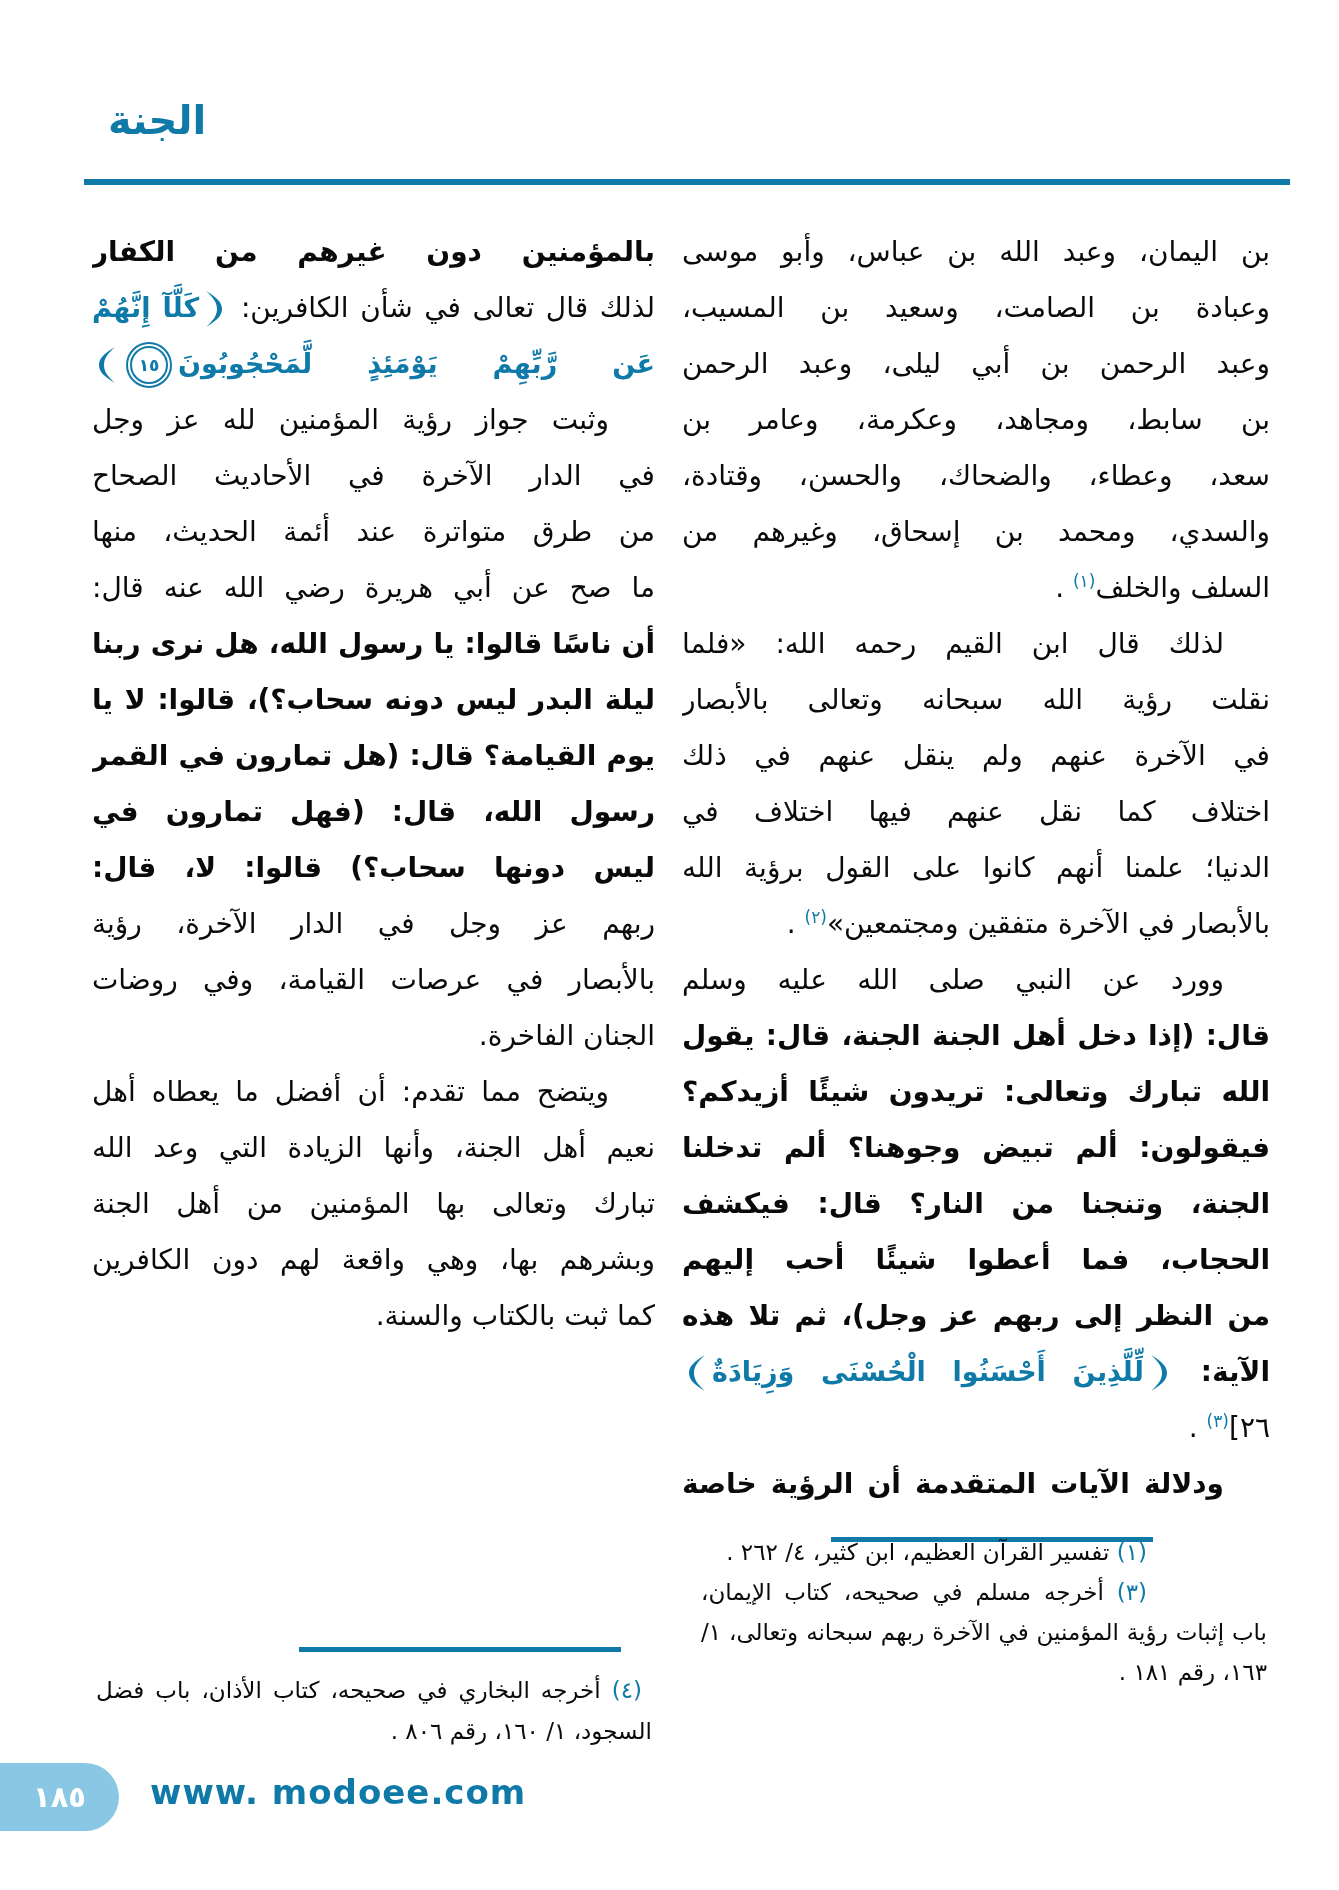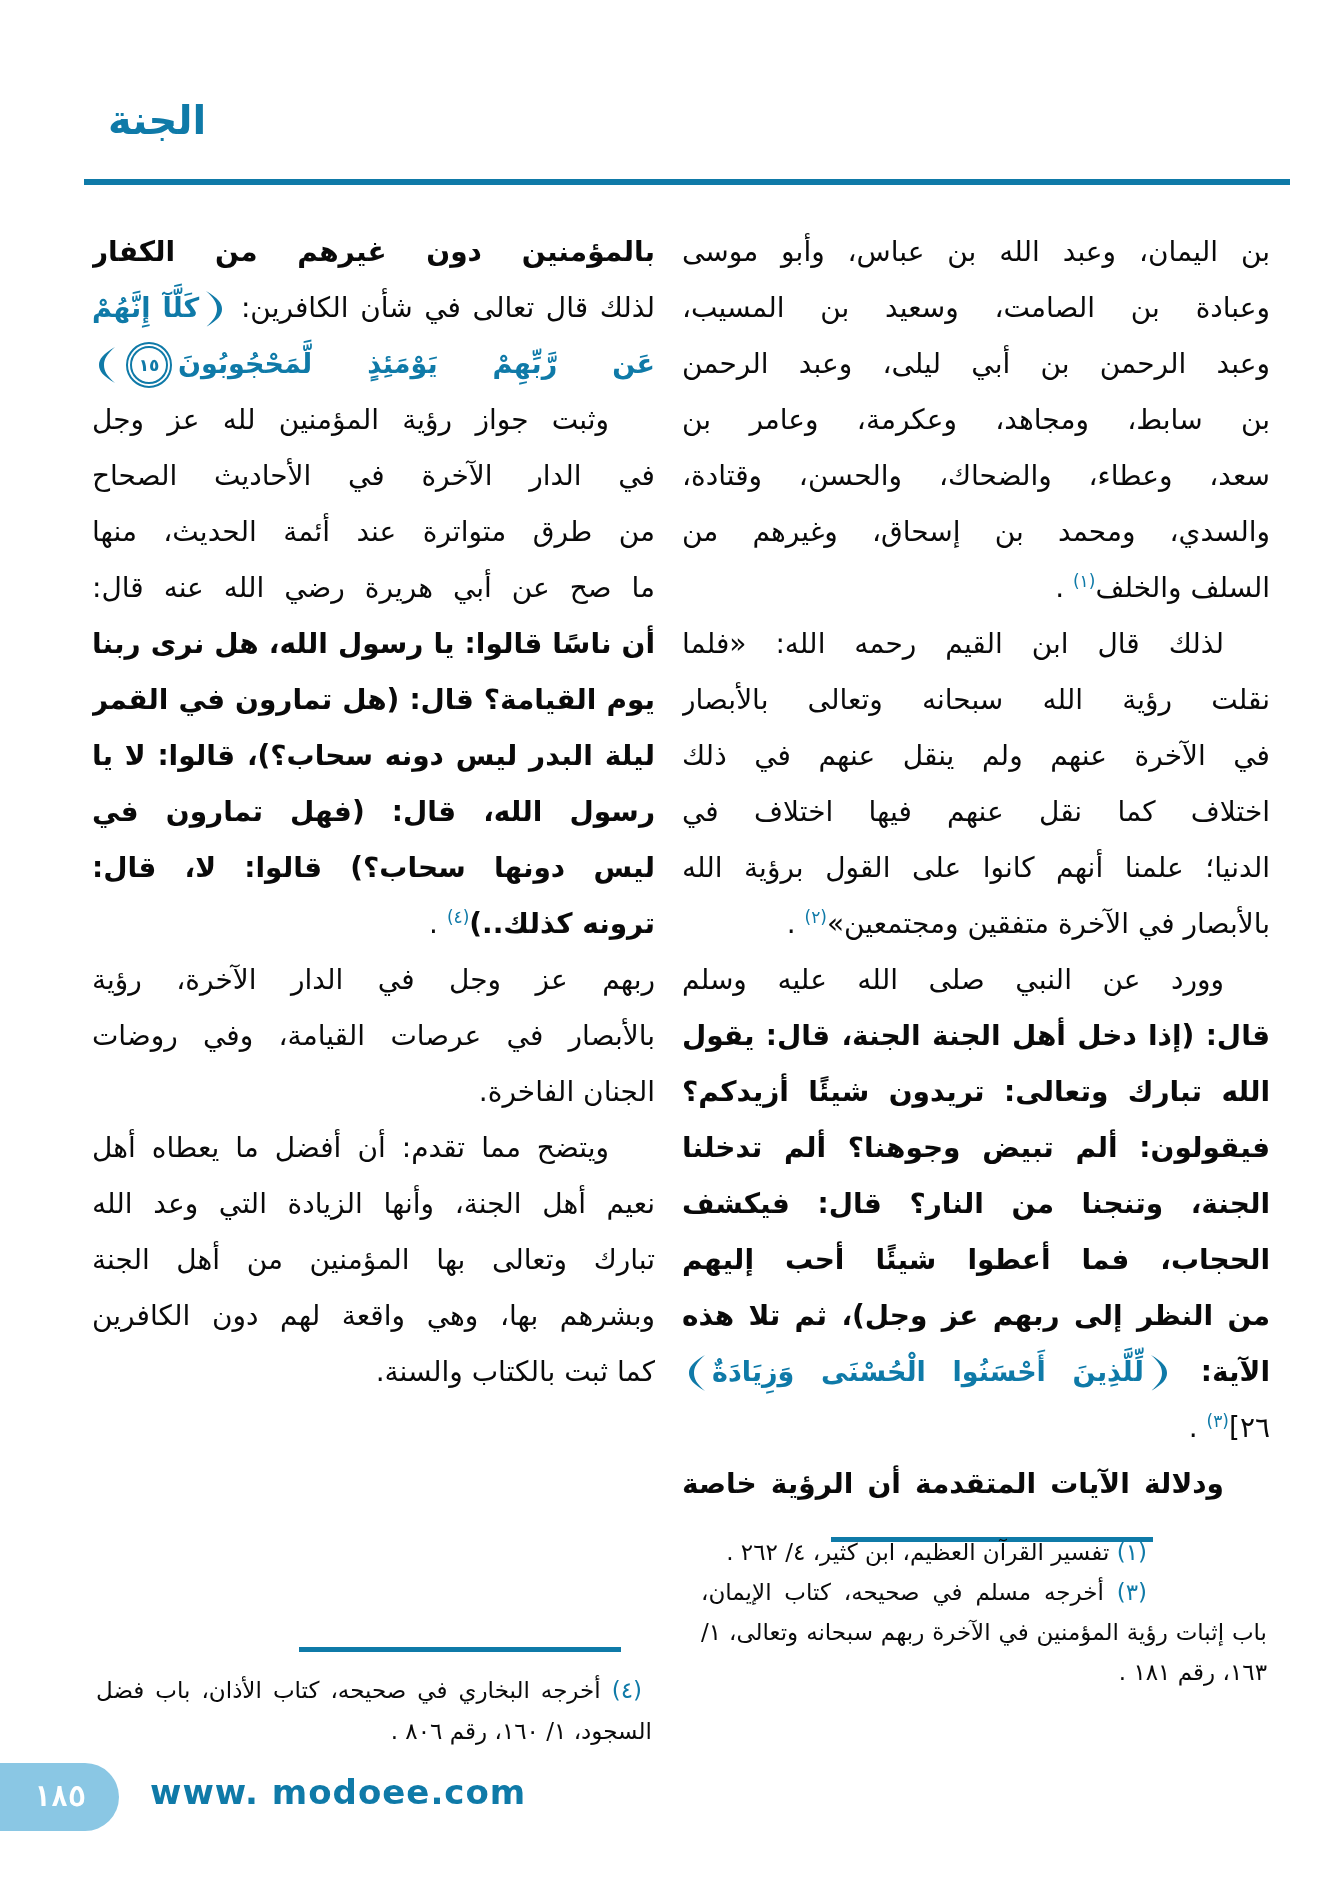--- a/index.html
+++ b/index.html
@@ -54,21 +54,21 @@
     text-indent:120px;
   }
   .fn-left .fn-item { text-indent:10px; line-height:41px; }
   .fn-num { color:var(--accent); }
   .fn-text { color:var(--ink); }
 
   .page-tab {
     position:absolute; left:0; top:1763px; width:119px; height:68px;
     background:var(--tab); border-radius:0 34px 34px 0;
     display:flex; align-items:center; justify-content:center;
-    color:#ffffff; font-size:29px; font-weight:bold;font-family:Liberation Mono, monospace;
+    color:#ffffff; font-size:29px; font-weight:bold;
   }
   .website {
     position:absolute; left:150px; top:1772px; direction:ltr;
     color:var(--accent); font-size:34px; font-weight:bold; letter-spacing:1px;
     font-family:"DejaVu Sans", sans-serif;
   }
 </style>
 </head>
 <body>
 
@@ -111,25 +111,24 @@
             <path fill="currentColor" d="M3 1 C15 8 19 13 19 19 C19 25 15 30 3 37 C11 30 14 25 14 19 C14 13 11 8 3 1 Z"></path>
           </svg></span><span class="rq">كَلَّآ إِنَّهُمْ</span></div>
       <div class="line"><span class="rq">عَن رَّبِّهِمْ يَوْمَئِذٍ لَّمَحْجُوبُونَ</span><span class="ayah">١٥</span><span class="brk"><svg width="22" height="38" viewBox="0 0 22 38">
             <path fill="currentColor" d="M19 1 C7 8 3 13 3 19 C3 25 7 30 19 37 C11 30 8 25 8 19 C8 13 11 8 19 1 Z"></path>
           </svg></span></div>
       <div class="line ind"><span class="rn">وثبت جواز رؤية المؤمنين لله عز وجل</span></div>
       <div class="line"><span class="rn">في الدار الآخرة في الأحاديث الصحاح</span></div>
       <div class="line"><span class="rn">من طرق متواترة عند أئمة الحديث، منها</span></div>
       <div class="line"><span class="rn">ما صح عن أبي هريرة رضي الله عنه قال:</span></div>
       <div class="line"><span class="rb">أن ناسًا قالوا: يا رسول الله، هل نرى ربنا</span></div>
+      <div class="line"><span class="rb">ليلة البدر ليس دونه سحاب؟)، قالوا: لا يا</span></div>
       <div class="line"><span class="rb">يوم القيامة؟ قال: (هل تمارون في القمر</span></div>
-      <div class="line"><span class="rb">ليلة البدر ليس دونه سحاب؟)، قالوا: لا يا</span></div>
       <div class="line"><span class="rb">رسول الله، قال: (فهل تمارون في الشمس</span></div>
       <div class="line"><span class="rb">ليس دونها سحاب؟) قالوا: لا، قال: (فإنكم</span></div>
-      <div class="line e"><span class="rb">ترونه كذلك..)</span><span class="rm">(٤)</span><span class="rn"> .</span></div>
       <div class="line"><span class="rn">ربهم عز وجل في الدار الآخرة، رؤية</span></div>
       <div class="line"><span class="rn">بالأبصار في عرصات القيامة، وفي روضات</span></div>
       <div class="line e"><span class="rn">الجنان الفاخرة.</span></div>
       <div class="line ind"><span class="rn">ويتضح مما تقدم: أن أفضل ما يعطاه أهل</span></div>
       <div class="line"><span class="rn">نعيم أهل الجنة، وأنها الزيادة التي وعد الله</span></div>
       <div class="line"><span class="rn">تبارك وتعالى بها المؤمنين من أهل الجنة</span></div>
       <div class="line"><span class="rn">وبشرهم بها، وهي واقعة لهم دون الكافرين</span></div>
       <div class="line e"><span class="rn">كما ثبت بالكتاب والسنة.</span></div>
     </div>
 

